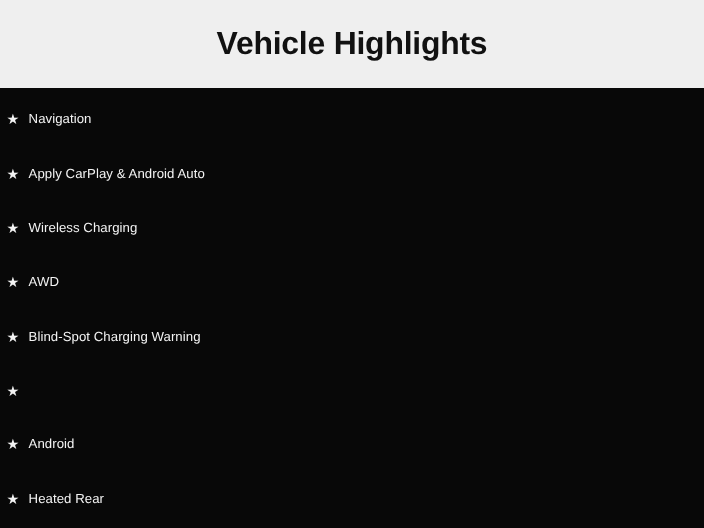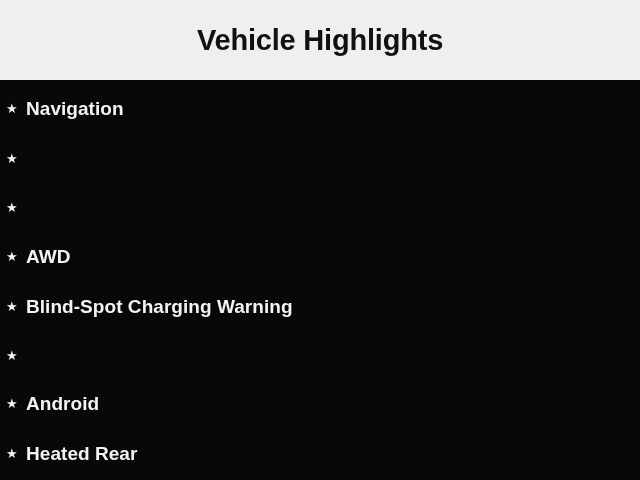--- a/index.html
+++ b/index.html
@@ -85,22 +85,22 @@
     min-width: 20px;
     margin-left: 6px;
     font-size: 13px;
     line-height: 1;
     color: #f4f4f4;
     text-align: left;
     user-select: none;
   }
 
   .highlight-label {
-    font-size: 19px;
-    font-weight: bold;
+    font-size: 12px;
+    font-weight: normal;
     color: #f3f3f3;
     line-height: 1;
     letter-spacing: 0.05px;
     white-space: nowrap;
   }
 </style>
 </head>
 <body>
 
 <div id="panel">
@@ -111,24 +111,26 @@
 
   <ul id="highlights-list">
 
     <li class="highlight-item">
       <span class="bullet-star">★</span>
       <span class="highlight-label">Navigation</span>
     </li>
 
     <li class="highlight-item">
       <span class="bullet-star">★</span>
+      <span class="highlight-label">Apply CarPlay &amp; Android Auto</span>
     </li>
 
     <li class="highlight-item">
       <span class="bullet-star">★</span>
+      <span class="highlight-label">Wireless Charging</span>
     </li>
 
     <li class="highlight-item">
       <span class="bullet-star">★</span>
       <span class="highlight-label">AWD</span>
     </li>
 
     <li class="highlight-item">
       <span class="bullet-star">★</span>
       <span class="highlight-label">Blind-Spot Charging Warning</span>

